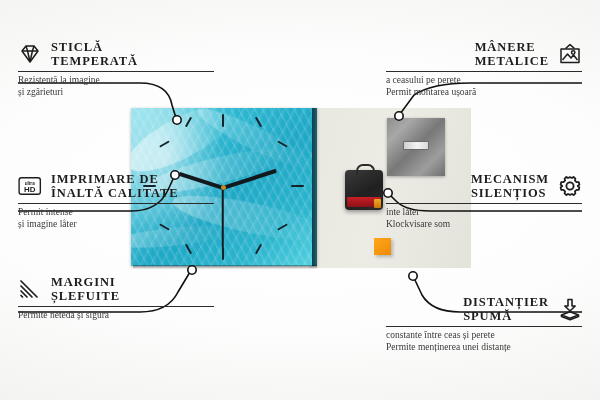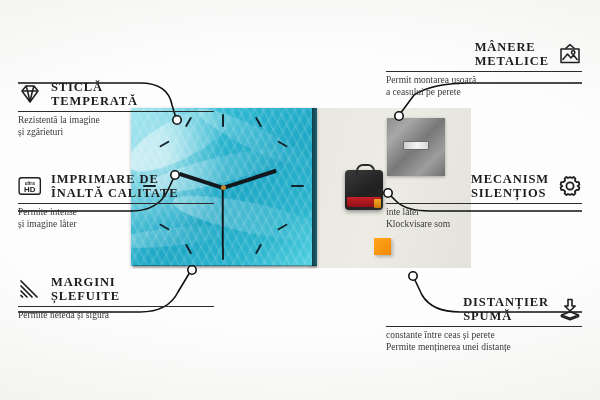--- a/index.html
+++ b/index.html
@@ -170,21 +170,21 @@
     <g fill="#ffffff" stroke="#111111" stroke-width="1.6">
       <circle cx="177" cy="120" r="4.2"></circle>
       <circle cx="175" cy="175" r="4.2"></circle>
       <circle cx="192" cy="270" r="4.2"></circle>
       <circle cx="399" cy="116" r="4.2"></circle>
       <circle cx="388" cy="193" r="4.2"></circle>
       <circle cx="413" cy="276" r="4.2"></circle>
     </g>
   </svg>
 
-  <div class="callout left" style="left:18px;top:40px;margin-top:40px;">
+  <div class="callout left" style="left:18px;top:40px;">
     <div class="co-head">
       <svg class="icon" viewBox="0 0 24 24">
         <g fill="none" stroke="#1d1d1d" stroke-width="1.5" stroke-linejoin="round">
           <path d="M4 9 L8 4 L16 4 L20 9 L12 20 Z"></path>
           <path d="M4 9 H20"></path>
             <path d="M8 4 L9.6 9 L12 20"></path>
             <path d="M16 4 L14.4 9 L12 20"></path>
         </g>
       </svg>
       <div>
@@ -203,21 +203,21 @@
         <rect x="1.2" y="3" width="23" height="18" rx="2.5" fill="none" stroke="#1d1d1d" stroke-width="1.5"></rect>
         <text x="12.7" y="10.6" font-family="Liberation Sans, sans-serif" font-size="5" font-weight="bold" text-anchor="middle" fill="#1d1d1d">ultra</text>
         <text x="12.7" y="18.4" font-family="Liberation Sans, sans-serif" font-size="8.6" font-weight="bold" text-anchor="middle" fill="#1d1d1d">HD</text>
       </svg>
       <div>
         <div class="co-title">IMPRIMARE DE</div>
         <div class="co-title">ÎNALTĂ CALITATE</div>
       </div>
     </div>
     <div class="co-rule"></div>
-    <div class="co-sub">Permite intense</div>
+    <div class="co-sub">Permit intense</div>
     <div class="co-sub">și imagine låter</div>
   </div>
 
   <div class="callout left" style="left:18px;top:275px;">
     <div class="co-head">
       <svg class="icon" viewBox="0 0 24 24">
         <g stroke="#1d1d1d" stroke-width="1.7" stroke-linecap="round">
           <path d="M3 4 L19 20"></path>
             <path d="M3 9 L14 20"></path>
             <path d="M3 14 L9 20"></path>
@@ -243,22 +243,22 @@
           <path d="M4.5 18 L9.5 12 L13 16 L15.5 13 L19.5 18"></path>
           <circle cx="15.2" cy="10.5" r="1.7"></circle>
         </g>
       </svg>
       <div>
         <div class="co-title">MÂNERE</div>
         <div class="co-title">METALICE</div>
       </div>
     </div>
     <div class="co-rule"></div>
+    <div class="co-sub">a ceasului pe perete</div>
     <div class="co-sub">Permit montarea ușoară</div>
-    <div class="co-sub">a ceasului pe perete</div>
   </div>
 
   <div class="callout right" style="left:386px;top:172px;">
     <div class="co-head">
       <svg class="icon" viewBox="0 0 24 24">
         <g fill="none" stroke="#1d1d1d" stroke-width="1.8" stroke-linejoin="round">
           <path d="M12 3.2 L14 4 L15.6 2.9 L17.4 4.6 L16.9 6.6 L18.6 8.2 L20.8 8.2 L21.4 10.6
                    L19.7 12 L21.4 13.4 L20.8 15.8 L18.6 15.8 L16.9 17.4 L17.4 19.4 L15.6 21.1
                    L14 20 L12 20.8 L10 20 L8.4 21.1 L6.6 19.4 L7.1 17.4 L5.4 15.8 L3.2 15.8
                    L2.6 13.4 L4.3 12 L2.6 10.6 L3.2 8.2 L5.4 8.2 L7.1 6.6 L6.6 4.6 L8.4 2.9

